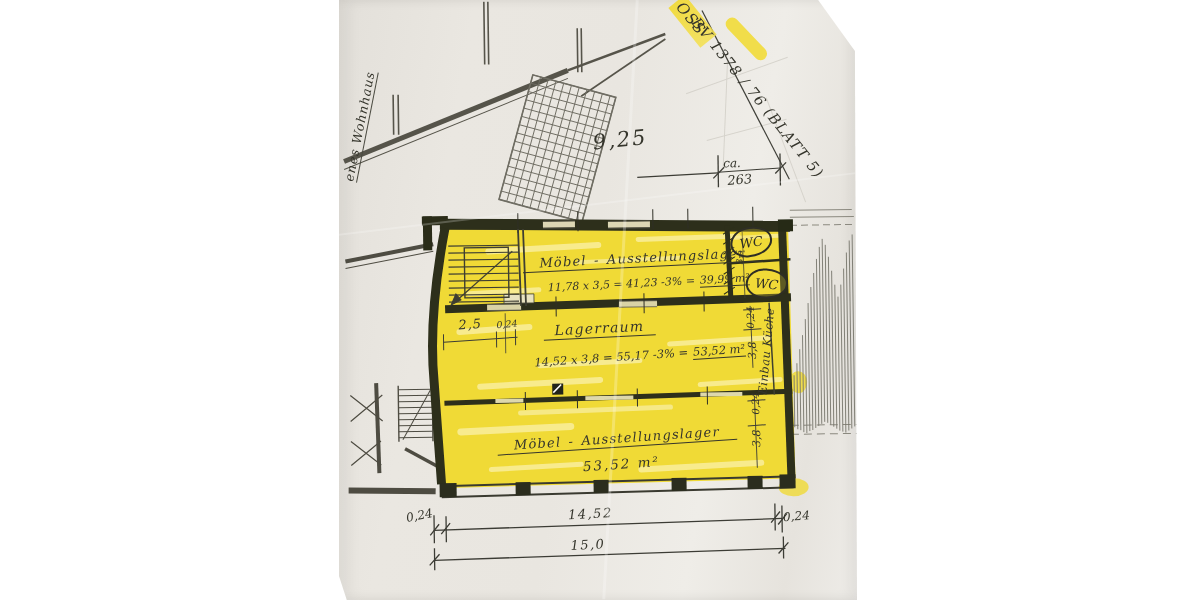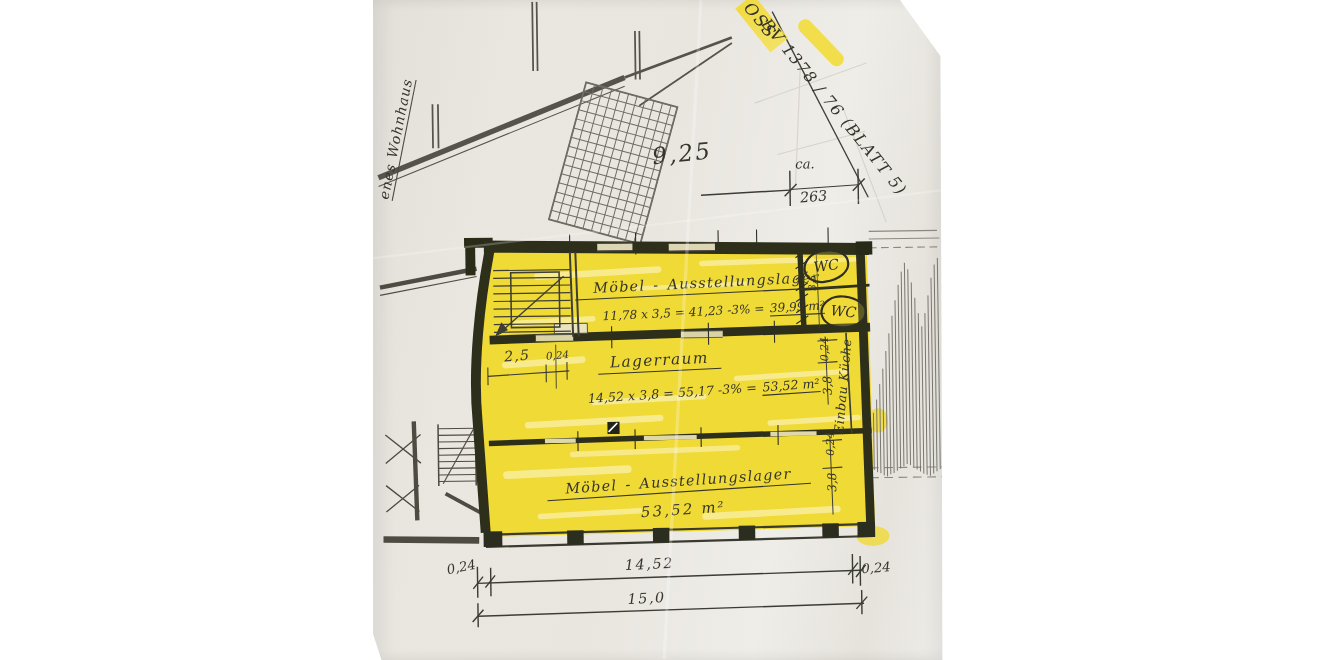--- a/index.html
+++ b/index.html
@@ -30,21 +30,21 @@
 
   .lbl-wohnhaus { left:4px; top:176px; font-size:12.5px; letter-spacing:1px;
                   transform:rotate(-78deg); transform-origin:0 0; border-bottom:1px solid #4a4a40; }
   .lbl-oss { left:350px; top:-4px; font-size:15px; letter-spacing:1.5px;
              transform:rotate(52deg); transform-origin:0 0;
              background:linear-gradient(90deg,#f1da3af2,#f4e04dd9); padding:1px 10px 2px 4px; }
   .lbl-bv  { left:366px; top:16px; font-size:14.5px; letter-spacing:1.2px;
              transform:rotate(52deg); transform-origin:0 0; }
 
   .lbl-925 { left:256px; top:128px; font-size:21px; letter-spacing:2px; transform:rotate(-5deg); }
-  .lbl-ca  { left:386px; top:144px; font-size:12px; }
+  .lbl-ca  { left:386px; top:158px; font-size:12px; }
   .lbl-263 { left:390px; top:174px; font-size:13px; transform:rotate(-4deg); }
 
   .room-title { text-align:center; letter-spacing:1.2px; word-spacing:2px; }
   .r1-name { left:184px; top:251px; width:240px; font-size:13px; transform:rotate(-2deg); }
   .r1-form { left:168px; top:277px; width:284px; font-size:11px; text-align:center; transform:rotate(-2deg); }
   .r2-name { left:204px; top:320px; width:112px; font-size:14px; transform:rotate(-2deg); }
   .r2-form { left:158px; top:349px; width:284px; font-size:11.5px; text-align:center; transform:rotate(-3deg); }
   .r3-name { left:156px; top:431px; width:240px; font-size:13px; transform:rotate(-3deg); }
   .r3-area { left:200px; top:456px; width:160px; font-size:13.5px; text-align:center; letter-spacing:2px; transform:rotate(-3deg); }
   .formula-result { margin-left:5px; border-bottom:1.4px solid #35352c; }

